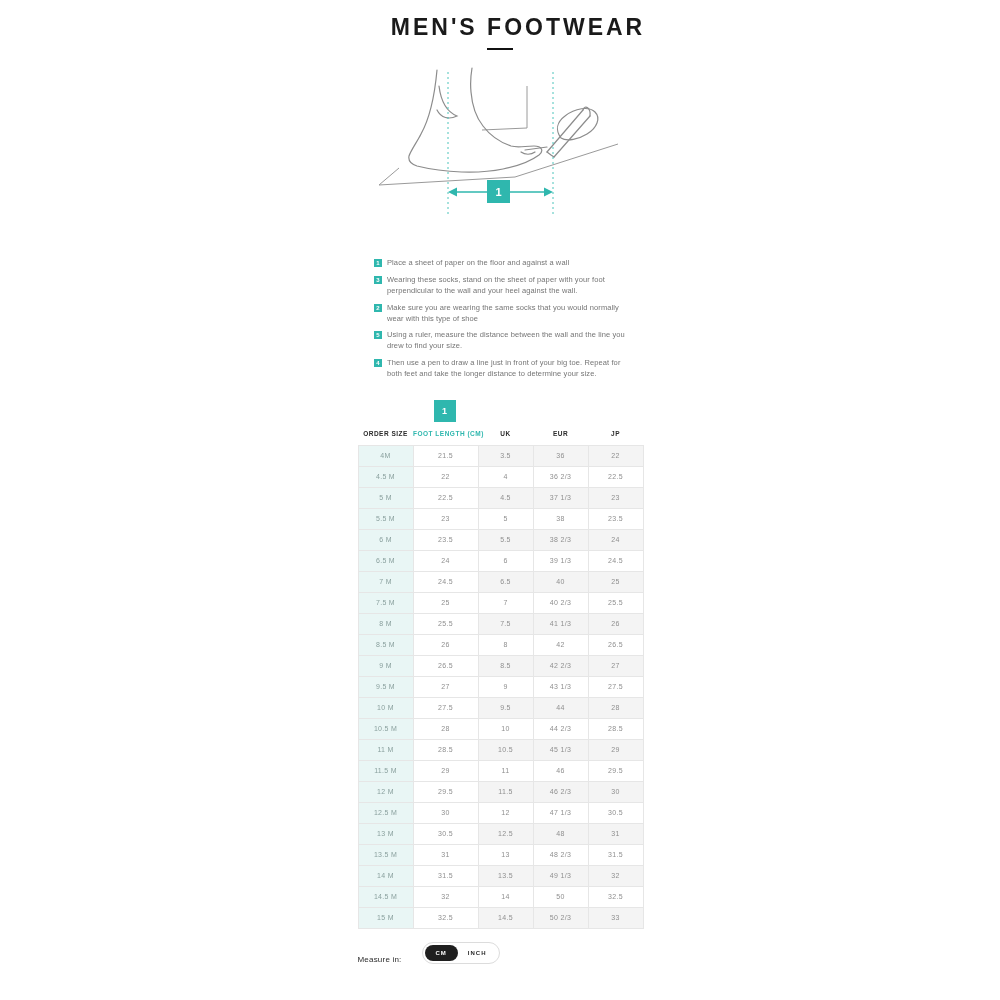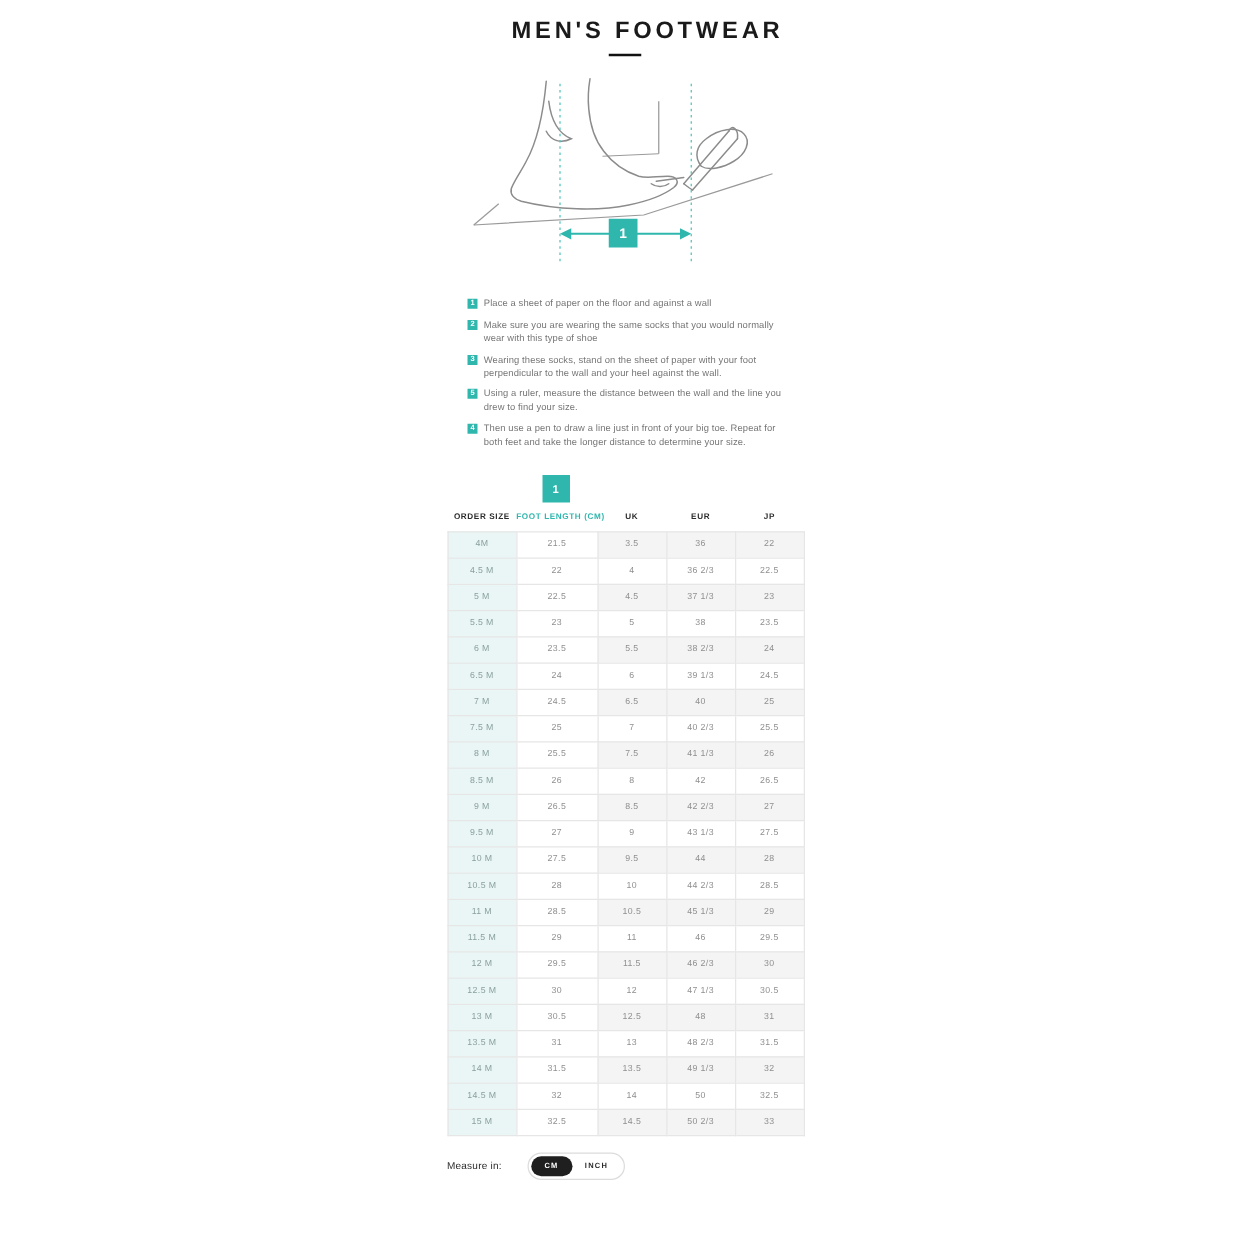--- a/index.html
+++ b/index.html
@@ -3,29 +3,29 @@
 <meta charset="utf-8">
 <style>
   * { margin:0; padding:0; box-sizing:border-box; }
   body { background:#fff; }
   .page {
     width:1000px; height:1000px; background:#ffffff; overflow:hidden;
     font-family:"Liberation Sans", sans-serif; position:relative;
   }
   
   .hdr { padding-top:14px; text-align:center; }
-  .title { font-size:19px; font-weight:bold; letter-spacing:3px; color:#1a1a1a;padding-left:36px; }
+  .title { font-size:23px; font-weight:bold; letter-spacing:3px; color:#1a1a1a;padding-left:36px; }
   .title-rule { width:26px; height:2px; background:#111; margin:7px auto 0; }
   .subtitle { margin-top:10px; font-size:7.5px; color:#a3a3a3; letter-spacing:.2px; }
 
   
   .illustration-wrap { width:250px; margin:14px auto 0; }
 
   
-  .instructions { width:252px; margin:14px auto 0; }
+  .instructions { width:252px; margin:30px auto 0; }
   .instruction { display:flex; gap:5px; margin-bottom:6px; }
   .step-marker {
     flex:none; width:8px; height:8px; margin-top:1px; background:#2fb7ae;
     color:#fff; font-size:6px; font-weight:bold; line-height:8px; text-align:center;
   }
   .instruction-text { font-size:7.5px; line-height:1.45; color:#757575; letter-spacing:.1px; }
 
   
   .table-wrap { width:285px; margin:18px auto 0; }
   .badge-row { position:relative; height:32px; }
@@ -42,21 +42,21 @@
   .size-table th.col-fl { color:#2fb7ae; }
   .size-table td {
     height:21px; font-size:7px; color:#8f8f8f; text-align:center;
     border:1px solid #e6e6e6; letter-spacing:.3px; background:#fff;
   }
   .size-table td.c-order { background:#e9f6f5; color:#8aa09e; }
   .size-table td.c-fl { background:#fff; }
   .size-table tr.striped td.c-rest { background:#f4f4f4; }
 
   
-  .measure-row { width:285px; margin:13px auto 0; display:flex; align-items:center; gap:20px; }
+  .measure-row { width:285px; margin:13px auto 0; display:flex; align-items:flex-end; gap:20px; }
   .measure-label { font-size:8px; color:#2b2b2b; letter-spacing:.2px; }
   .toggle-pill {
     display:flex; align-items:center; border:1px solid #dcdcdc; border-radius:14px;
     background:#fff; padding:2px;
   }
   .toggle-btn {
     border:none; background:transparent; cursor:pointer;
     font-family:"Liberation Sans", sans-serif;
     font-size:6px; font-weight:bold; letter-spacing:1px; color:#2b2b2b;
     padding:5px 10px; border-radius:11px;
@@ -115,26 +115,26 @@
       </g>
     </svg>
   </div>
 
   <div class="instructions">
     <div class="instruction">
       <span class="step-marker">1</span>
       <span class="instruction-text">Place a sheet of paper on the floor and against a wall</span>
     </div>
     <div class="instruction">
+      <span class="step-marker">3</span>
+      <span class="instruction-text">Wearing these socks, stand on the sheet of paper with your foot perpendicular to the wall and your heel against the wall.</span>
+    </div>
+    <div class="instruction">
       <span class="step-marker">2</span>
       <span class="instruction-text">Make sure you are wearing the same socks that you would normally wear with this type of shoe</span>
-    </div>
-    <div class="instruction">
-      <span class="step-marker">3</span>
-      <span class="instruction-text">Wearing these socks, stand on the sheet of paper with your foot perpendicular to the wall and your heel against the wall.</span>
     </div>
     <div class="instruction">
       <span class="step-marker">5</span>
       <span class="instruction-text">Using a ruler, measure the distance between the wall and the line you drew to find your size.</span>
     </div>
     <div class="instruction">
       <span class="step-marker">4</span>
       <span class="instruction-text">Then use a pen to draw a line just in front of your big toe. Repeat for both feet and take the longer distance to determine your size.</span>
     </div>
   </div>

